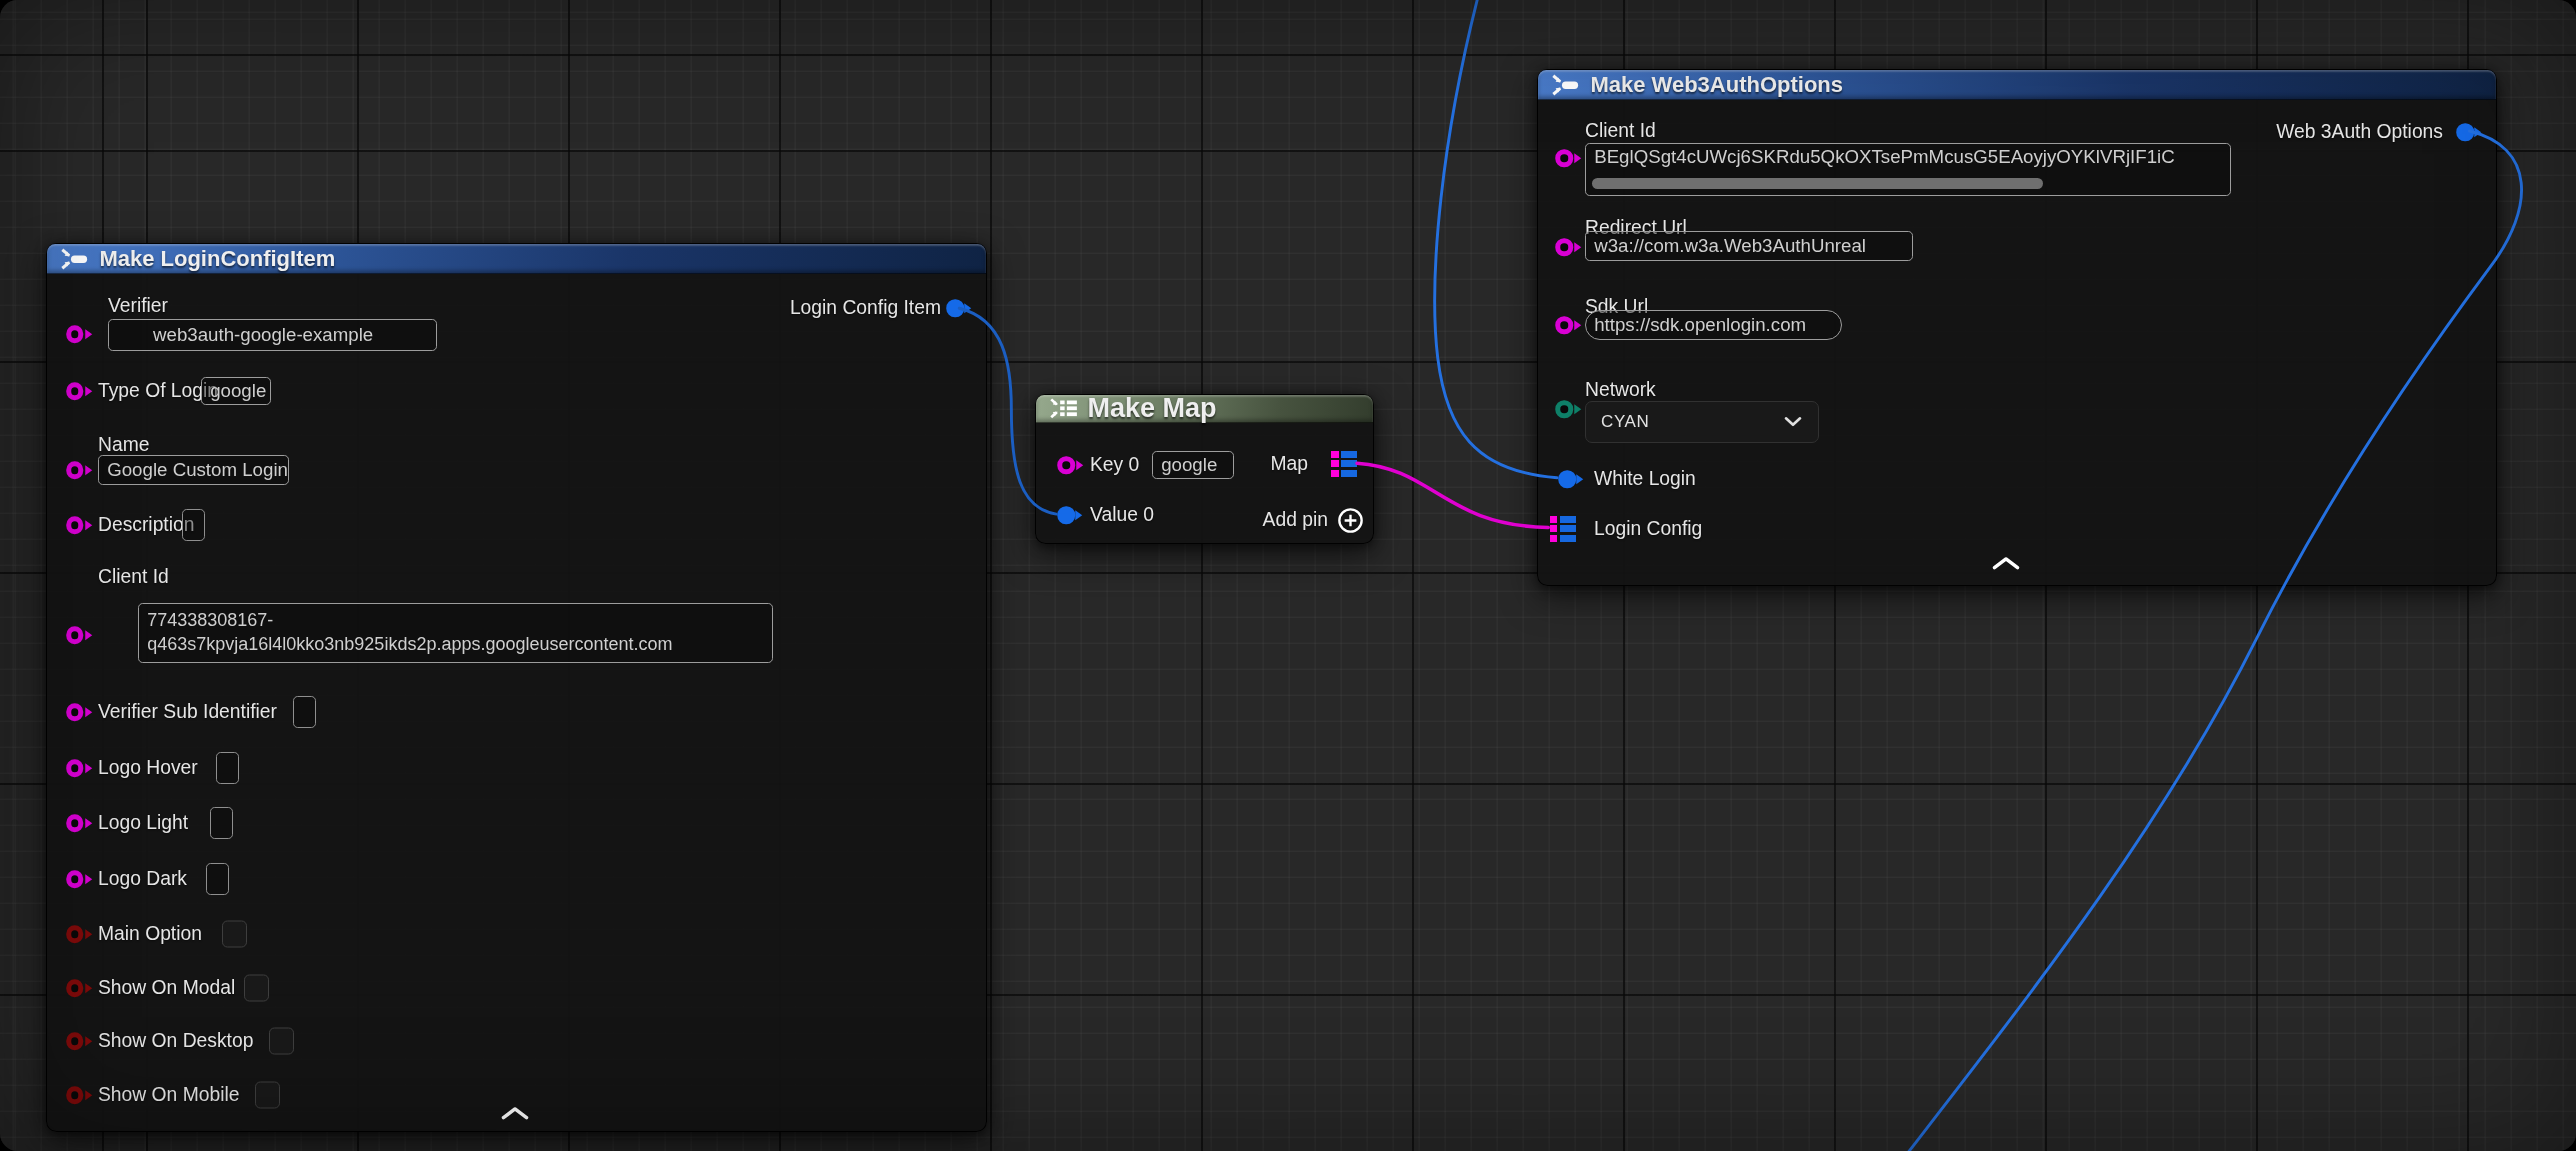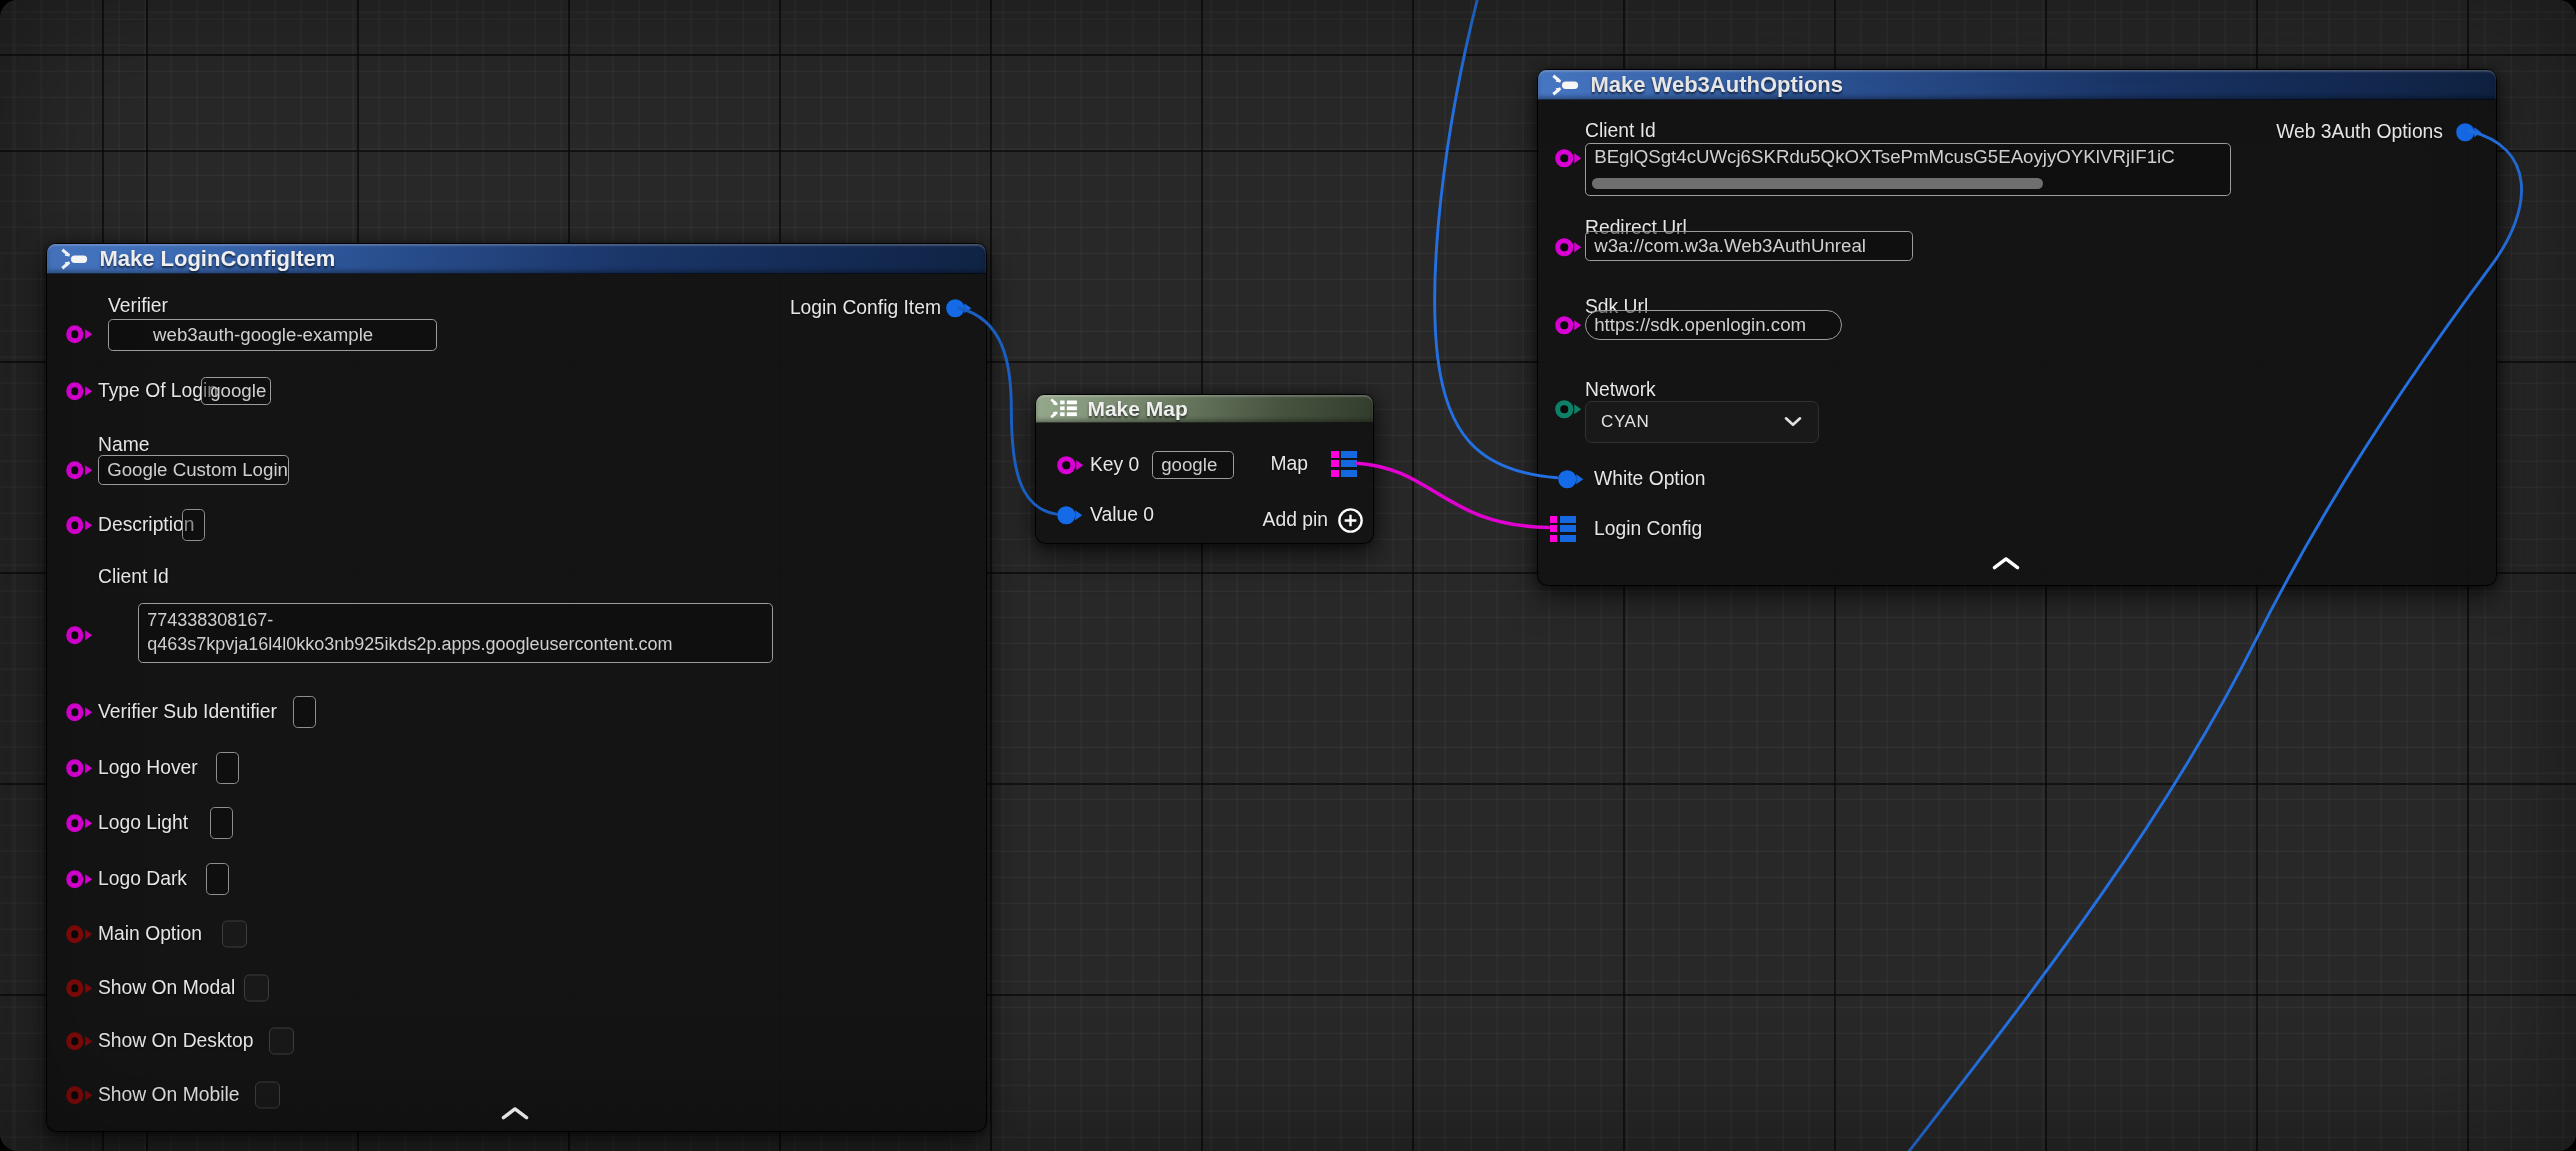--- a/index.html
+++ b/index.html
@@ -200,21 +200,21 @@
         <path d="M2 19 L7 14.5" stroke="#fff" stroke-width="2.4" fill="none"></path>
           <path d="M3.4 14.4 L7.8 14 L5.4 17.8 Z" fill="#fff"></path>
         <rect x="10" y="4" width="4" height="3.4" fill="#fff"></rect>
           <rect x="16" y="4" width="9" height="3.4" fill="#fff"></rect>
         <rect x="10" y="9.3" width="4" height="3.4" fill="#fff"></rect>
           <rect x="16" y="9.3" width="9" height="3.4" fill="#fff"></rect>
         <rect x="10" y="14.6" width="4" height="3.4" fill="#fff"></rect>
           <rect x="16" y="14.6" width="9" height="3.4" fill="#fff"></rect>
       </svg>
     </span>
-    <span class="node-title" style="font-size:21px;">Make Map</span>
+    <span class="node-title" style="font-size:27px;">Make Map</span>
   </div>
 
   <span class="pin hollow" style="--c:#d900d4;left:30px;top:70px;"></span>
   <span class="lbl vcenter" style="left:54px;top:70px;">Key 0</span>
   <div class="field" style="left:116px;top:56px;width:82px;height:28px;">google</div>
 
   <span class="lbl vcenter right" style="left:272px;top:69px;">Map</span>
   <span class="mappin" style="left:295px;top:69px;">
     <span class="k"></span>
       <span class="v"></span>
@@ -273,21 +273,21 @@
   <div class="dropdown" style="left:47px;top:331px;width:234px;height:42px;">
     <span>CYAN</span>
     <span>
       <svg class="icon" width="20" height="11.7" viewBox="0 0 34 20">
           <polyline points="5,4 17,15 29,4" stroke="#e0e0e0" stroke-width="4.5" fill="none" stroke-linecap="round" stroke-linejoin="round"></polyline>
         </svg>
     </span>
   </div>
 
   <span class="pin filled" style="--c:#156ae8;left:29px;top:409px;"></span>
-  <span class="lbl vcenter" style="left:56px;top:409px;">White Option</span>
+  <span class="lbl vcenter" style="left:56px;top:409px;">White Login</span>
 
   <span class="mappin" style="left:11.7px;top:459px;">
     <span class="k"></span>
       <span class="v"></span>
       <span class="k"></span>
       <span class="v"></span>
       <span class="k"></span>
       <span class="v"></span>
   </span>
   <span class="lbl vcenter" style="left:56px;top:459px;">Login Config</span>

